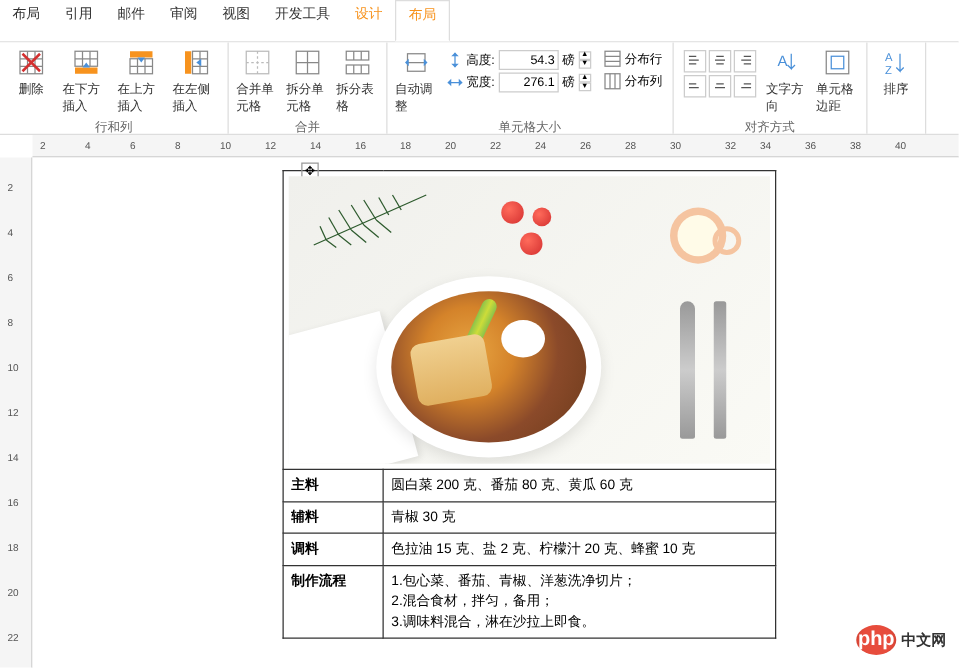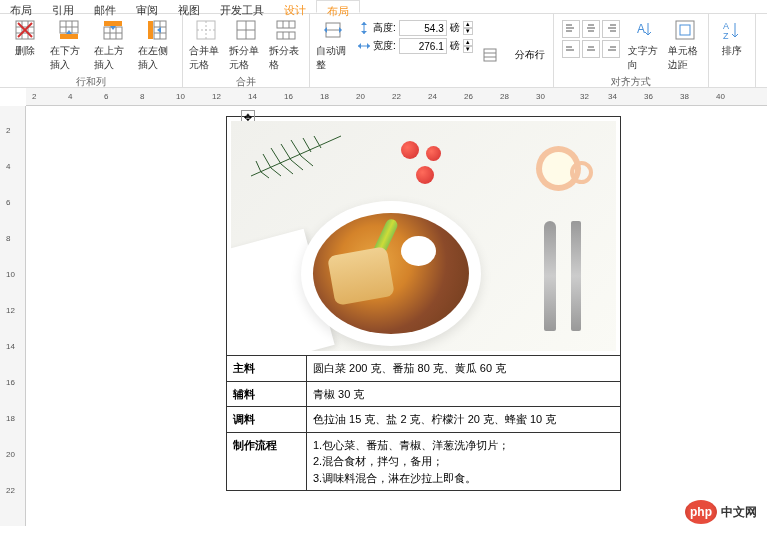--- a/index.html
+++ b/index.html
@@ -1,18 +1,18 @@
 <!DOCTYPE html>
 <html><head>
   <meta charset="utf-8">
   <style>
     * { margin: 0; padding: 0; box-sizing: border-box; font-family: "Microsoft YaHei", sans-serif; }
     body { background: #fff; width: 767px; height: 534px; overflow: hidden; position: relative; }
     
-    .tabs { display: flex; height: 14px; background: #fff; border-bottom: 1px solid #ddd; font-size: 11px; }
+    .tabs { display: flex; height: 34px; background: #fff; border-bottom: 1px solid #ddd; font-size: 11px; }
     .tab { padding: 3px 10px; color: #333; cursor: pointer; }
     .tab.active { background: #fff; border: 1px solid #ddd; border-bottom: 1px solid #fff; color: #f7931e; }
     .tab.highlight { color: #f7931e; }
     
     .ribbon { display: flex; height: 74px; background: #fff; border-bottom: 1px solid #ddd; }
     .ribbon-group { display: flex; flex-direction: column; border-right: 1px solid #ddd; padding: 2px 4px; }
     .ribbon-group-content { display: flex; flex: 1; align-items: flex-start; gap: 2px; }
     .ribbon-group-label { font-size: 10px; color: #666; text-align: center; padding: 1px 0; }
     
     .rb-btn { display: flex; flex-direction: column; align-items: center; justify-content: flex-start; width: 42px; padding: 2px; font-size: 10px; color: #333; cursor: pointer; }
@@ -20,21 +20,21 @@
     .rb-btn.small { width: 38px; }
     
     .size-group { display: flex; flex-direction: column; gap: 2px; padding: 4px; font-size: 10px; }
     .size-row { display: flex; align-items: center; gap: 3px; }
     .size-input { width: 48px; height: 16px; font-size: 10px; border: 1px solid #ccc; text-align: right; padding: 0 2px; }
     .size-unit { font-size: 10px; }
     .spinner { display: flex; flex-direction: column; }
     .spinner-btn { width: 10px; height: 7px; border: 1px solid #ccc; font-size: 6px; line-height: 5px; text-align: center; cursor: pointer; }
     
     .dist-col { display: flex; flex-direction: column; gap: 4px; padding: 4px; font-size: 10px; }
-    .dist-row { display: flex; align-items: center; gap: 18px; cursor: pointer; margin-top: 28px; }
+    .dist-row { display: flex; align-items: center; gap: 3px; cursor: pointer; }
     
     .align-grid { display: grid; grid-template-columns: repeat(3, 18px); grid-template-rows: repeat(2, 18px); gap: 2px; padding: 4px; }
     .align-cell { border: 1px solid #ccc; cursor: pointer; display: flex; align-items: center; justify-content: center; }
     
     .ruler-h { height: 18px; background: #f5f5f5; border-bottom: 1px solid #ccc; position: relative; margin-left: 26px; font-size: 8px; color: #555; }
     .ruler-h .tick { position: absolute; top: 4px; }
     
     .workspace { display: flex; height: calc(534px - 22px - 74px - 18px); }
     .ruler-v { width: 26px; background: #f5f5f5; border-right: 1px solid #ccc; position: relative; font-size: 8px; color: #555; }
     .ruler-v .tick { position: absolute; left: 6px; }
@@ -60,21 +60,21 @@
     .cup { position: absolute; right: 35px; top: 25px; width: 45px; height: 45px; background: #f5c4a0; border-radius: 50%; }
     .cup::after { content: ''; position: absolute; right: -12px; top: 15px; width: 15px; height: 15px; border: 4px solid #f5c4a0; border-radius: 50%; }
     .cup-inner { position: absolute; left: 6px; top: 6px; right: 6px; bottom: 6px; background: #fffbe8; border-radius: 50%; }
     .spoon { position: absolute; right: 60px; top: 100px; width: 12px; height: 110px; background: linear-gradient(#999, #ccc, #999); border-radius: 6px 6px 2px 2px; }
     .fork { position: absolute; right: 35px; top: 100px; width: 10px; height: 110px; background: linear-gradient(#999, #ccc, #999); border-radius: 2px; }
     .book { position: absolute; left: -20px; top: 120px; width: 110px; height: 120px; background: #fff; transform: rotate(-15deg); box-shadow: 2px 2px 6px rgba(0,0,0,0.1); }
     
     .move-handle { position: absolute; left: 215px; top: 4px; width: 14px; height: 14px; border: 1px solid #999; display: flex; align-items: center; justify-content: center; font-size: 10px; cursor: move; }
     
     .watermark { position: absolute; right: 10px; bottom: 10px; display: flex; align-items: center; gap: 4px; font-size: 12px; color: #333; font-weight: bold; }
-    .wm-logo { width: 32px; height: 24px; background: radial-gradient(circle, #e74c3c 60%, #c0392b 100%); border-radius: 50%; color: #fff; display: flex; align-items: center; justify-content: center; font-size: 12px; }
+    .wm-logo { width: 32px; height: 24px; background: radial-gradient(circle, #e74c3c 60%, #c0392b 100%); border-radius: 50%; color: #fff; display: flex; align-items: center; justify-content: center; font-size: 16px; }
     
     svg { display: block; }
   </style>
 </head>
 <body>
 
 <div class="tabs">
   <div class="tab">布局</div>
   <div class="tab">引用</div>
   <div class="tab">邮件</div>

